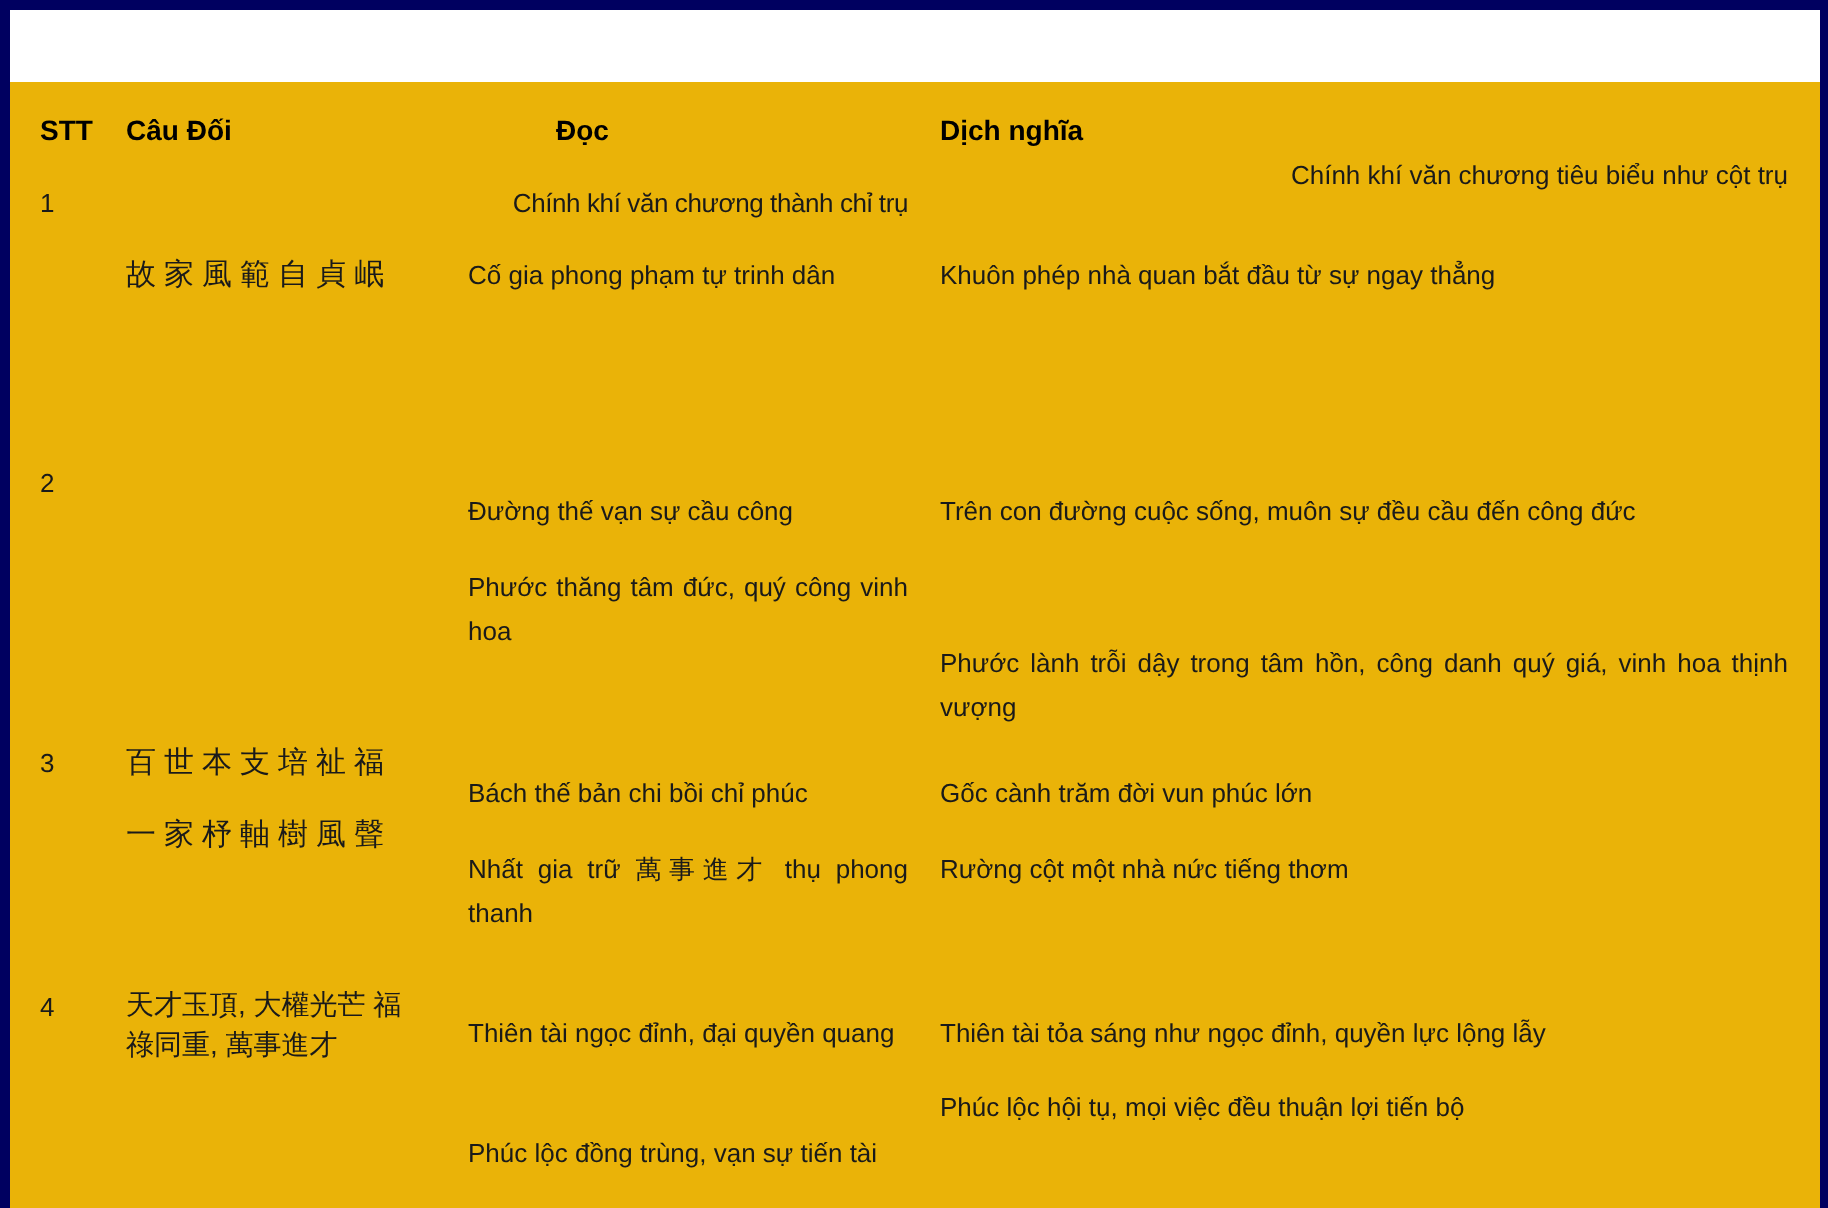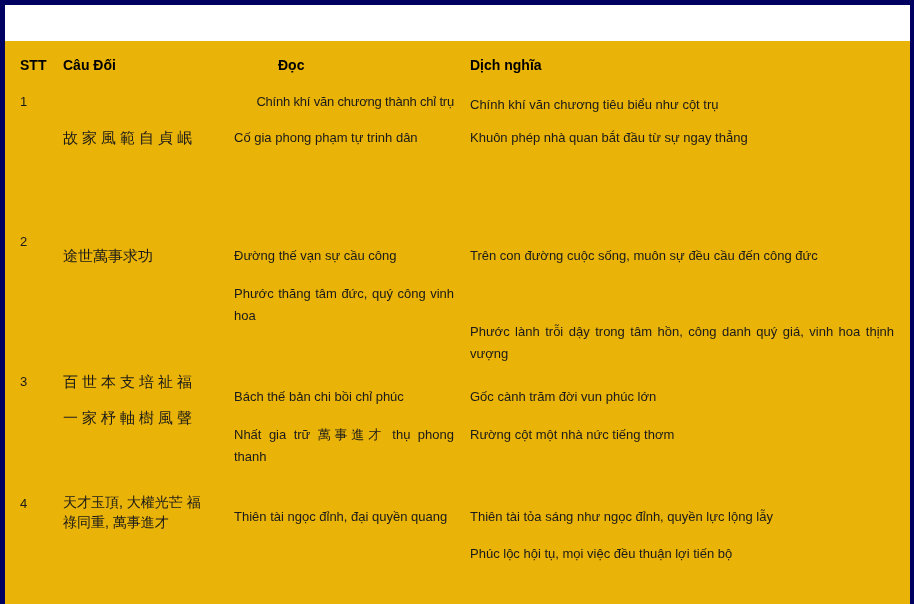--- a/index.html
+++ b/index.html
@@ -58,38 +58,38 @@
 
     <div class="cell hdr col-stt" style="top:13px;">STT</div>
     <div class="cell hdr col-cau" style="top:13px;">Câu Đối</div>
     <div class="cell hdr col-doc" style="top:13px;padding-left:44px;">Đọc</div>
     <div class="cell hdr col-dich" style="top:13px;">Dịch nghĩa</div>
 
     <div class="cell small col-stt" style="top:50px;">1</div>
     <div class="cell cjk col-cau" style="top:86px;">故家風範自貞岷</div>
     <div class="cell small col-doc" style="top:50px; font-size:13px; letter-spacing:-0.2px;text-align:right;">Chính khí văn chương thành chỉ trụ</div>
     <div class="cell col-doc justify" style="top:86px;">Cố gia phong phạm tự trinh dân</div>
-    <div class="cell small col-dich" style="top:53px; font-size:13px;">Chính khí văn chương tiêu biểu như cột trụ</div>
+    <div class="cell small col-dich" style="top:36px; font-size:13px;text-align:right;">Chính khí văn chương tiêu biểu như cột trụ</div>
     <div class="cell col-dich" style="top:86px;">Khuôn phép nhà quan bắt đầu từ sự ngay thẳng</div>
 
     <div class="cell small col-stt" style="top:190px;">2</div>
-    <div class="cell cjk-tight col-cau" style="top:204px;">途世萬事求功</div>
     <div class="cell col-doc" style="top:204px;">Đường thế vạn sự cầu công</div>
     <div class="cell col-doc justify" style="top:242px;">Phước thăng tâm đức, quý công vinh hoa</div>
     <div class="cell col-dich justify" style="top:204px;">Trên con đường cuộc sống, muôn sự đều cầu đến công đức</div>
     <div class="cell col-dich justify" style="top:280px;">Phước lành trỗi dậy trong tâm hồn, công danh quý giá, vinh hoa thịnh vượng</div>
 
     <div class="cell small col-stt" style="top:330px;">3</div>
     <div class="cell cjk col-cau small" style="top:330px;">百世本支培祉福</div>
     <div class="cell cjk col-cau" style="top:366px;">一家杼軸樹風聲</div>
     <div class="cell col-doc" style="top:345px;">Bách thế bản chi bồi chỉ phúc</div>
     <div class="cell col-doc justify" style="top:383px;">Nhất gia trữ 萬事進才 thụ phong thanh</div>
     <div class="cell col-dich" style="top:345px;">Gốc cành trăm đời vun phúc lớn</div>
     <div class="cell col-dich" style="top:383px;">Rường cột một nhà nức tiếng thơm</div>
 
     <div class="cell small col-stt" style="top:452px;">4</div>
     <div class="cell cjk-tight col-cau" style="top:451px; font-size:14px; line-height:20px; width:150px;">天才玉頂, 大權光芒 福祿同重, 萬事進才</div>
     <div class="cell col-doc justify" style="top:465px;">Thiên tài ngọc đỉnh, đại quyền quang</div>
+    <div class="cell col-doc justify" style="top:525px;">Phúc lộc đồng trùng, vạn sự tiến tài</div>
     <div class="cell col-dich" style="top:465px;">Thiên tài tỏa sáng như ngọc đỉnh, quyền lực lộng lẫy</div>
     <div class="cell col-dich" style="top:502px;">Phúc lộc hội tụ, mọi việc đều thuận lợi tiến bộ</div>
 
   </div>
 </div>
 
 </body></html>

